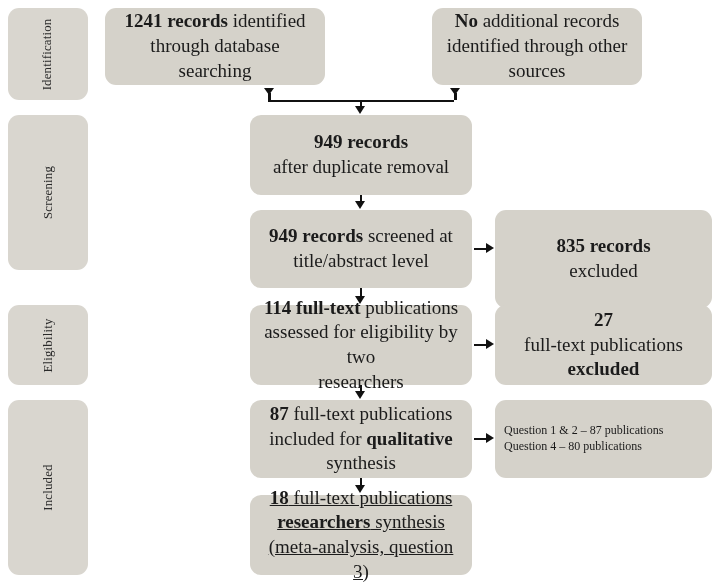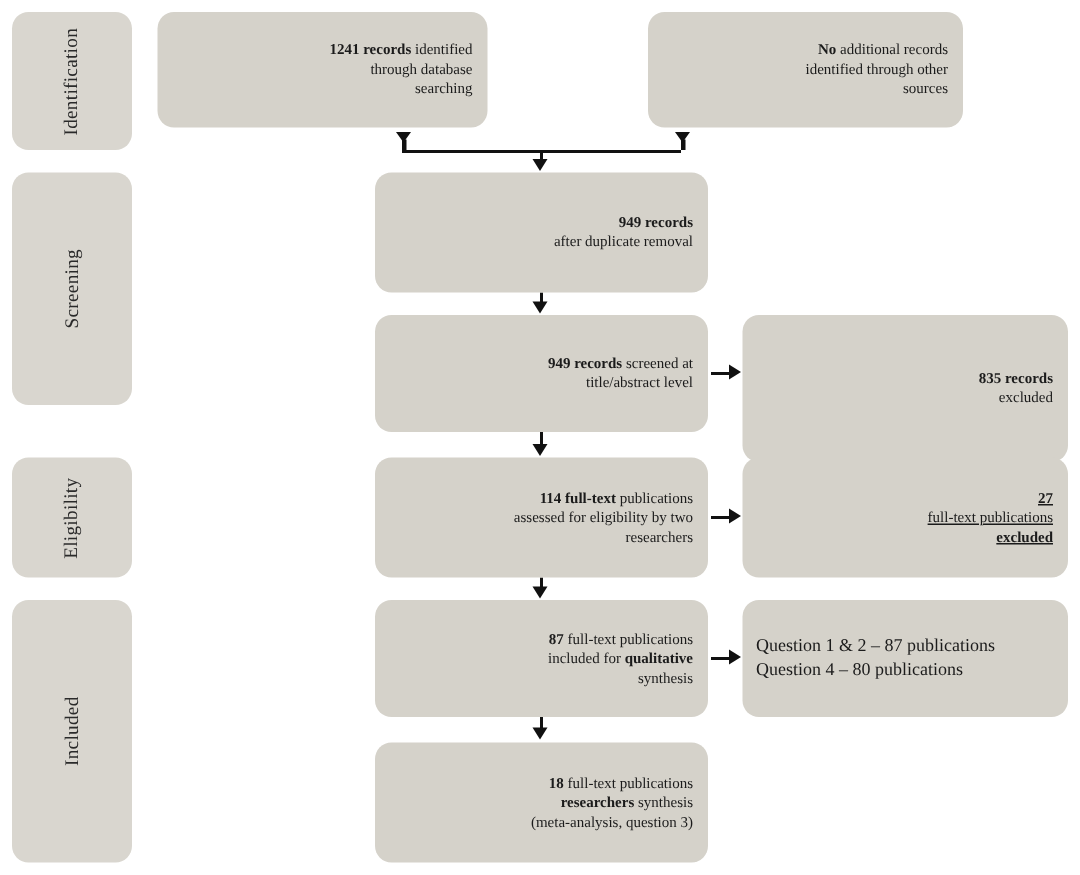--- a/index.html
+++ b/index.html
@@ -22,23 +22,23 @@
     height: 583px;
   }
   .box {
     position: absolute;
     background: #d5d2ca;
     border-radius: 11px;
     box-sizing: border-box;
     display: flex;
     align-items: center;
     justify-content: center;
-    text-align: right;
+    text-align: center;
     line-height: 1.30;
-    font-size: 10px;
+    font-size: 19px;
     padding: 4px 10px;
   }
   .box .inner { width: 100%; }
   .box b { font-weight: bold; }
 
   
   .stage {
     position: absolute;
     background: #d9d6cf;
     border-radius: 11px;
@@ -88,25 +88,25 @@
     border-top: 7px solid #111111;
   }
 
   
   .b-ident-db   { left:105px; top:8px;   width:220px; height:77px; }
   .b-ident-oth  { left:432px; top:8px;   width:210px; height:77px; }
   .b-dedup      { left:250px; top:115px; width:222px; height:80px; }
   .b-screened   { left:250px; top:210px; width:222px; height:78px; }
   .b-excl1      { left:495px; top:210px; width:217px; height:98px; }
   .b-eligible   { left:250px; top:305px; width:222px; height:80px;font-family:Liberation Serif, serif; }
-  .b-excl2      { left:495px; top:305px; width:217px; height:80px;text-decoration:underline; }
+  .b-excl2      { left:495px; top:305px; width:217px; height:80px; }
   .b-qual       { left:250px; top:400px; width:222px; height:78px; }
   .b-questions  { left:495px; top:400px; width:217px; height:78px;
                   justify-content:flex-start; text-align:left; font-size:12px; padding-left:9px; }
-  .b-quant      { left:250px; top:495px; width:222px; height:80px; }
+  .b-quant      { left:250px; top:495px; width:222px; height:80px;text-decoration:underline; }
 
   .s-identification { left:8px;  top:8px;   width:80px; height:92px; }
   .s-screening      { left:8px;  top:115px; width:80px; height:155px; }
   .s-eligibility    { left:8px;  top:305px; width:80px; height:80px; }
   .s-included       { left:8px;  top:400px; width:80px; height:175px; }
 </style>
 </head>
 <body>
 
 <div id="diagram">

